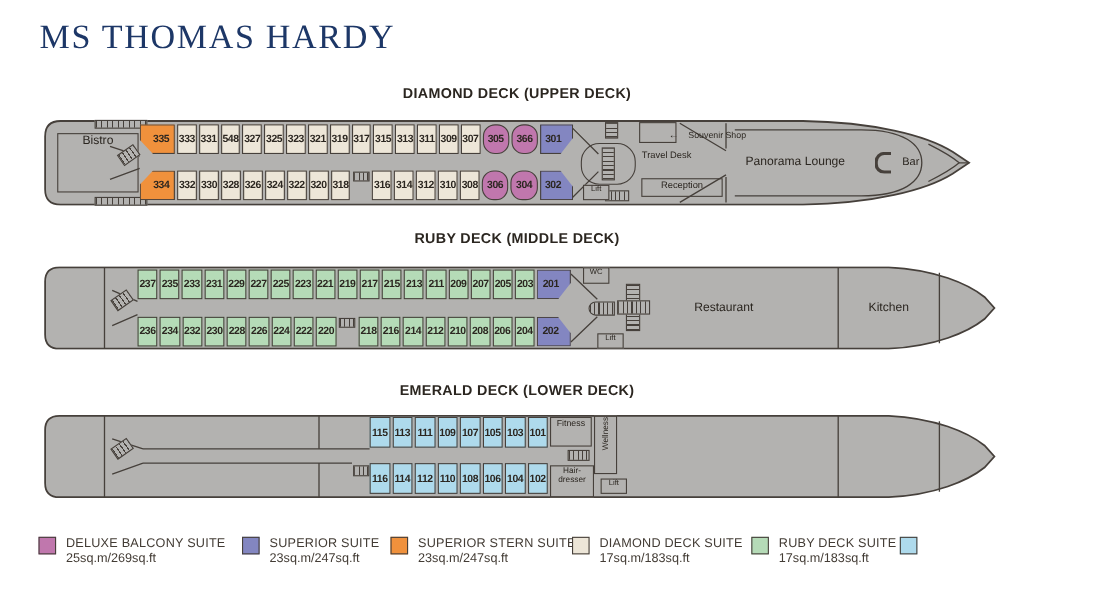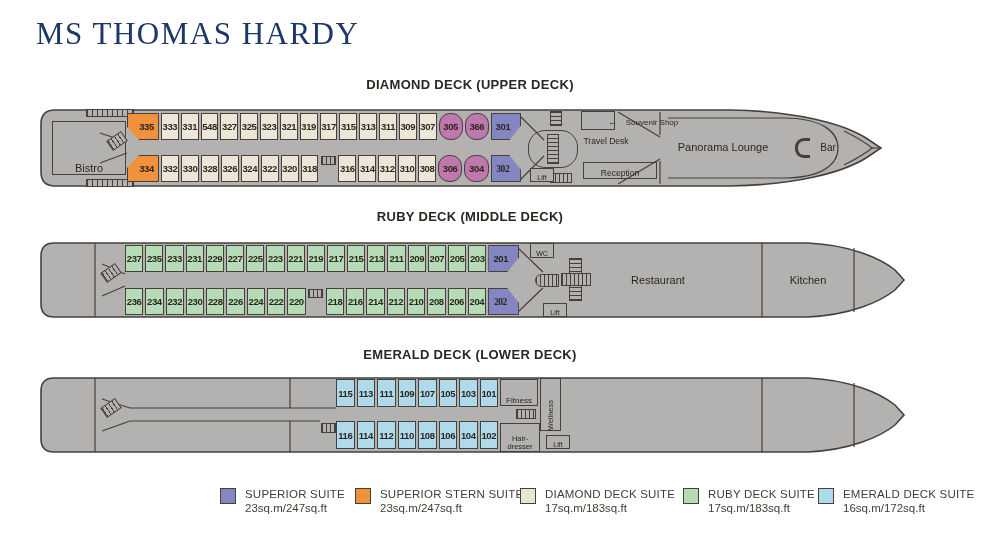--- a/index.html
+++ b/index.html
@@ -22,28 +22,28 @@
   .t-r{background:var(--ruby);}
   .t-e{background:var(--emerald);}
   .t-dx{background:var(--deluxe);flex:1.4 1 0;border-radius:11px;}
   .t-stern-bl{background:var(--stern);flex:1.45 1 0;padding-left:7px;
               clip-path:polygon(0 0,100% 0,100% 100%,38% 100%,0 52%);}
   .t-stern-tl{background:var(--stern);flex:1.45 1 0;padding-left:7px;
               clip-path:polygon(0 48%,38% 0,100% 0,100% 100%,0 100%);}
   .t-sup-br{background:var(--superior);flex:1.4 1 0;padding-right:6px;
             clip-path:polygon(0 0,100% 0,100% 45%,62% 100%,0 100%);}
   .t-sup-tr{background:var(--superior);flex:1.4 1 0;padding-right:6px;
-            clip-path:polygon(0 0,62% 0,100% 55%,100% 100%,0 100%);font-family:Liberation Serif, serif;}
+            clip-path:polygon(0 0,62% 0,100% 55%,100% 100%,0 100%);}
   .t-gap{border:none;background:transparent;display:flex;align-items:flex-start;justify-content:center;}
   .t-gap::after{content:"";margin-top:1px;width:15px;height:9px;box-sizing:border-box;
         border:1px solid var(--outline);
         background:repeating-linear-gradient(90deg,var(--outline) 0 1px,transparent 1px 4px);}
   
   .roombox{position:absolute;box-sizing:border-box;border:1.2px solid var(--outline);
-           display:flex;align-items:flex-end;justify-content:center;text-align:center;
+           display:flex;align-items:flex-start;justify-content:center;text-align:center;
            color:var(--textdark);background:var(--hull);}
   .arealabel{position:absolute;color:var(--textdark);text-align:center;white-space:nowrap;}
   .vtext{writing-mode:vertical-rl;transform:rotate(180deg);white-space:normal;}
   
   .ladder-h{position:absolute;box-sizing:border-box;border:1px solid var(--outline);background:var(--hull);
      background-image:repeating-linear-gradient(90deg,var(--outline) 0 1px,transparent 1px 4px);}
   .ladder-v{position:absolute;box-sizing:border-box;border:1px solid var(--outline);background:var(--hull);
      background-image:repeating-linear-gradient(0deg,var(--outline) 0 1px,transparent 1px 4px);}
   .hatch{position:absolute;box-sizing:border-box;border:1px solid var(--outline);background:var(--hull);
      background-image:repeating-linear-gradient(90deg,var(--outline) 0 1px,transparent 1px 5px);}
@@ -271,20 +271,27 @@
     </div>
     <div class="ladder-h" style="left:478px;top:32px;width:20px;height:10px"></div>
     <div class="roombox" style="left:462px;top:46px;width:40px;height:29px;font-size:7.5px;line-height:1.05">
       <span style="width:32px">Hair-dresser</span>
     </div>
     <div class="roombox" style="left:508px;top:58px;width:24px;height:14px;font-size:7px">
       <span>Lift</span>
     </div>
   </div>
 
+  <div class="legend-item" style="left:35px">
+    <span class="swatch sw-deluxe"></span>
+    <span>
+      <span class="lg-name">DELUXE BALCONY SUITE</span>
+      <span class="lg-size">25sq.m/269sq.ft</span>
+    </span>
+  </div>
   <div class="legend-item" style="left:220px">
     <span class="swatch sw-superior"></span>
     <span>
       <span class="lg-name">SUPERIOR SUITE</span>
       <span class="lg-size">23sq.m/247sq.ft</span>
     </span>
   </div>
   <div class="legend-item" style="left:355px">
     <span class="swatch sw-stern"></span>
     <span>
@@ -301,19 +308,15 @@
   </div>
   <div class="legend-item" style="left:683px">
     <span class="swatch sw-ruby"></span>
     <span>
       <span class="lg-name">RUBY DECK SUITE</span>
       <span class="lg-size">17sq.m/183sq.ft</span>
     </span>
   </div>
   <div class="legend-item" style="left:818px">
     <span class="swatch sw-emerald"></span>
-    <span>
-      <span class="lg-name">EMERALD DECK SUITE</span>
-      <span class="lg-size">16sq.m/172sq.ft</span>
-    </span>
   </div>
 
 </div>
 
 </body></html>

